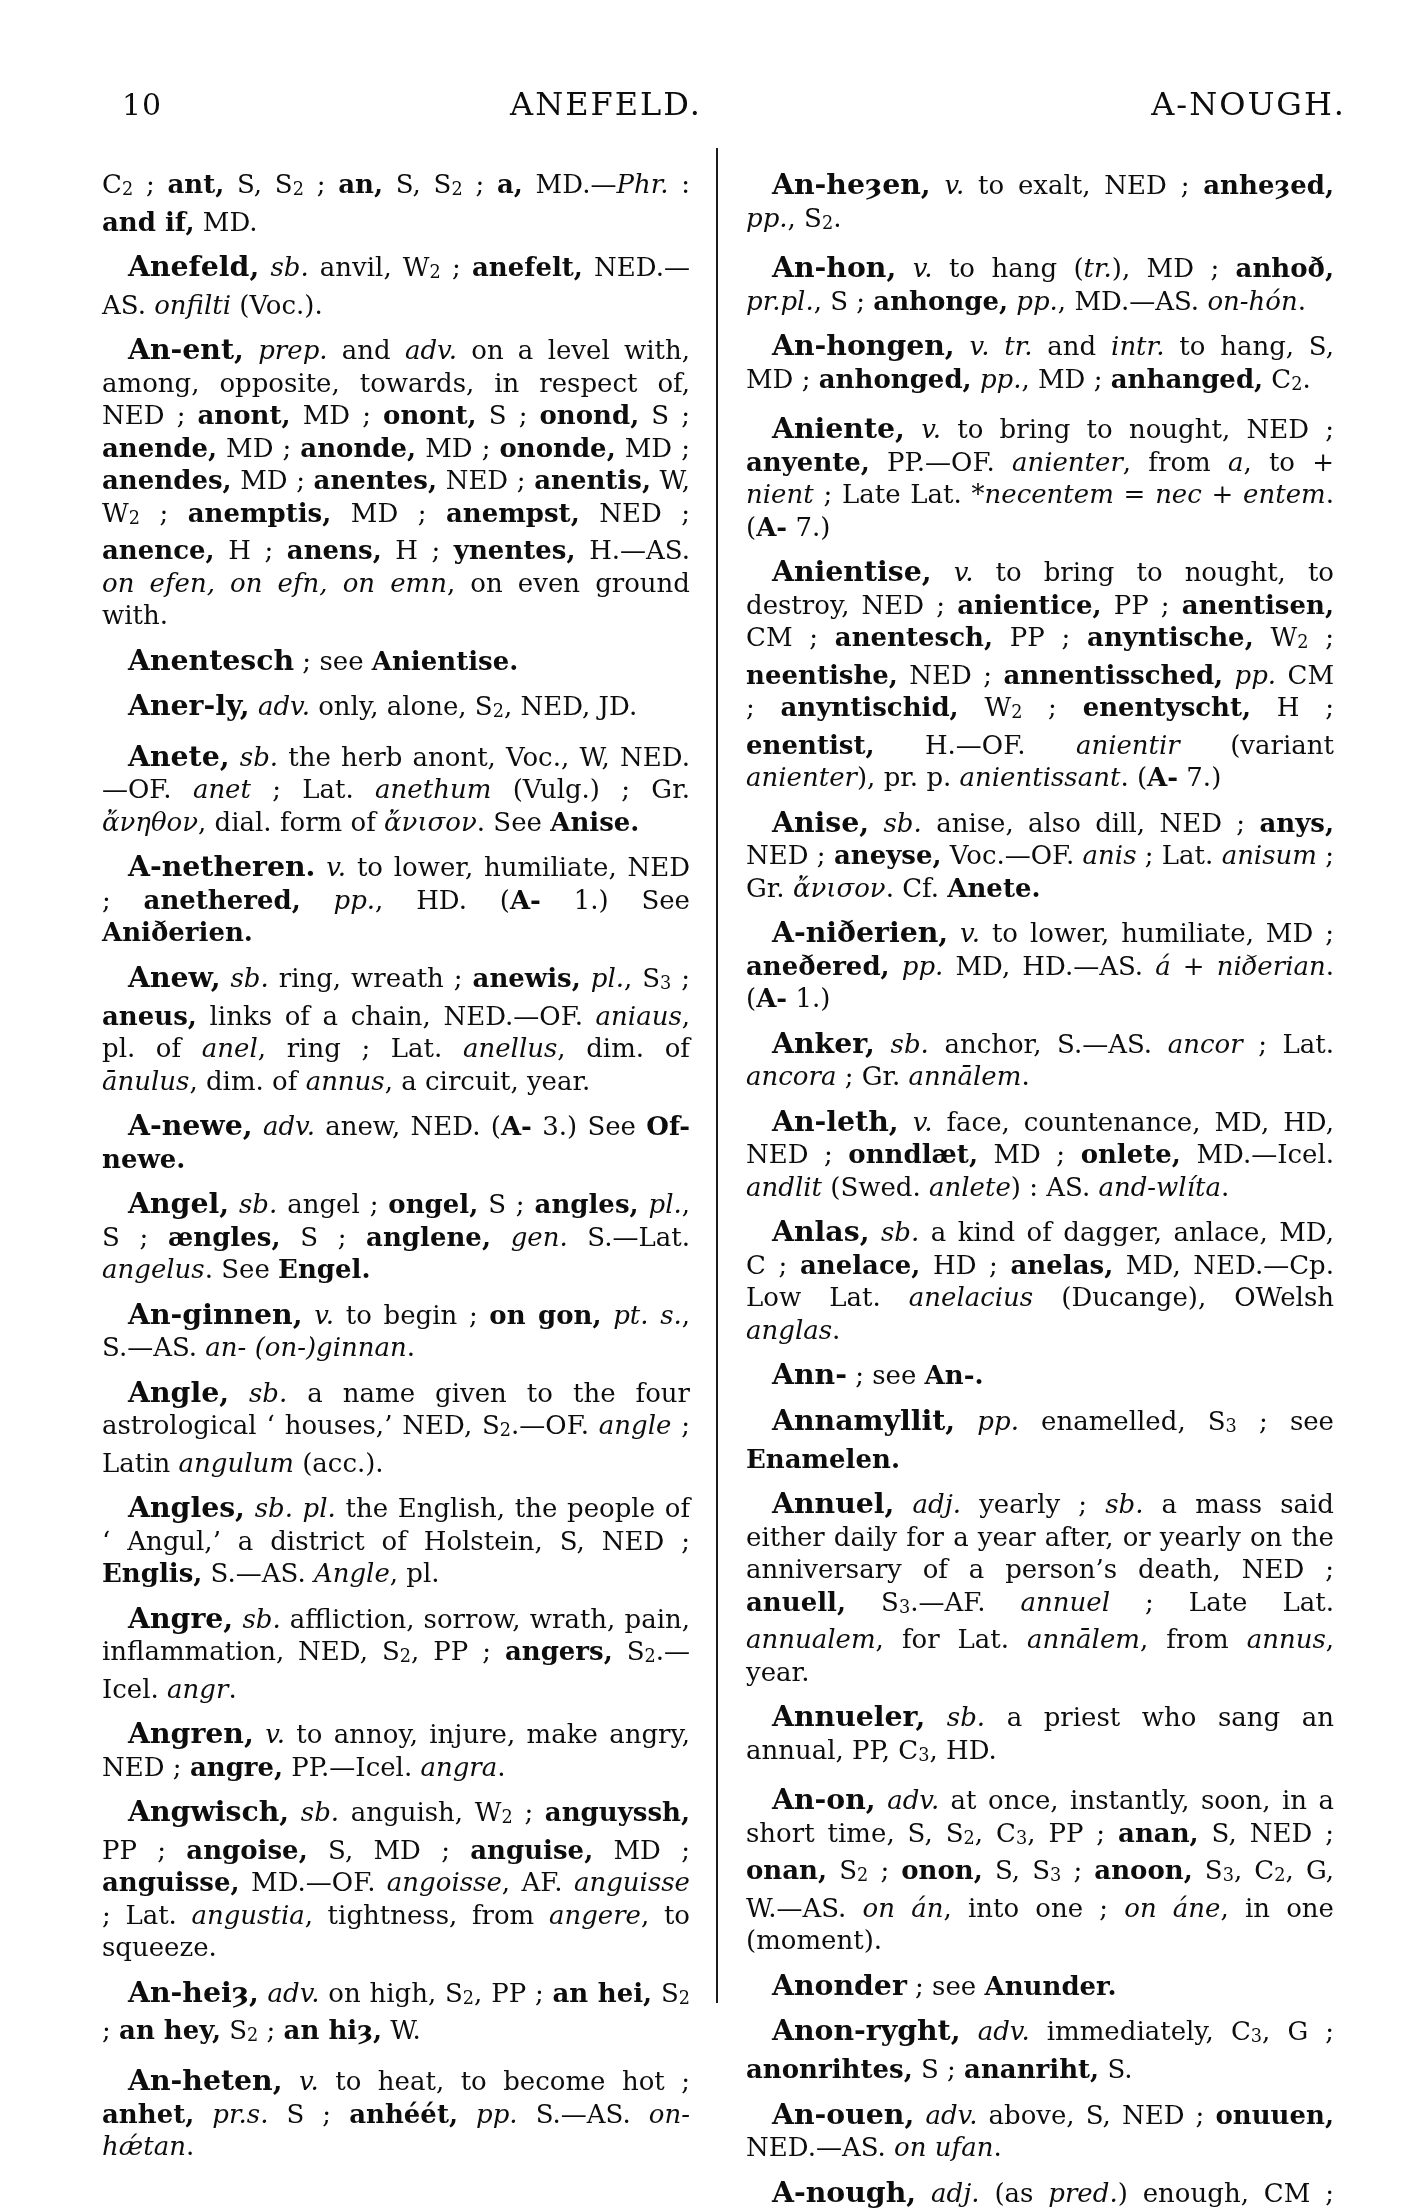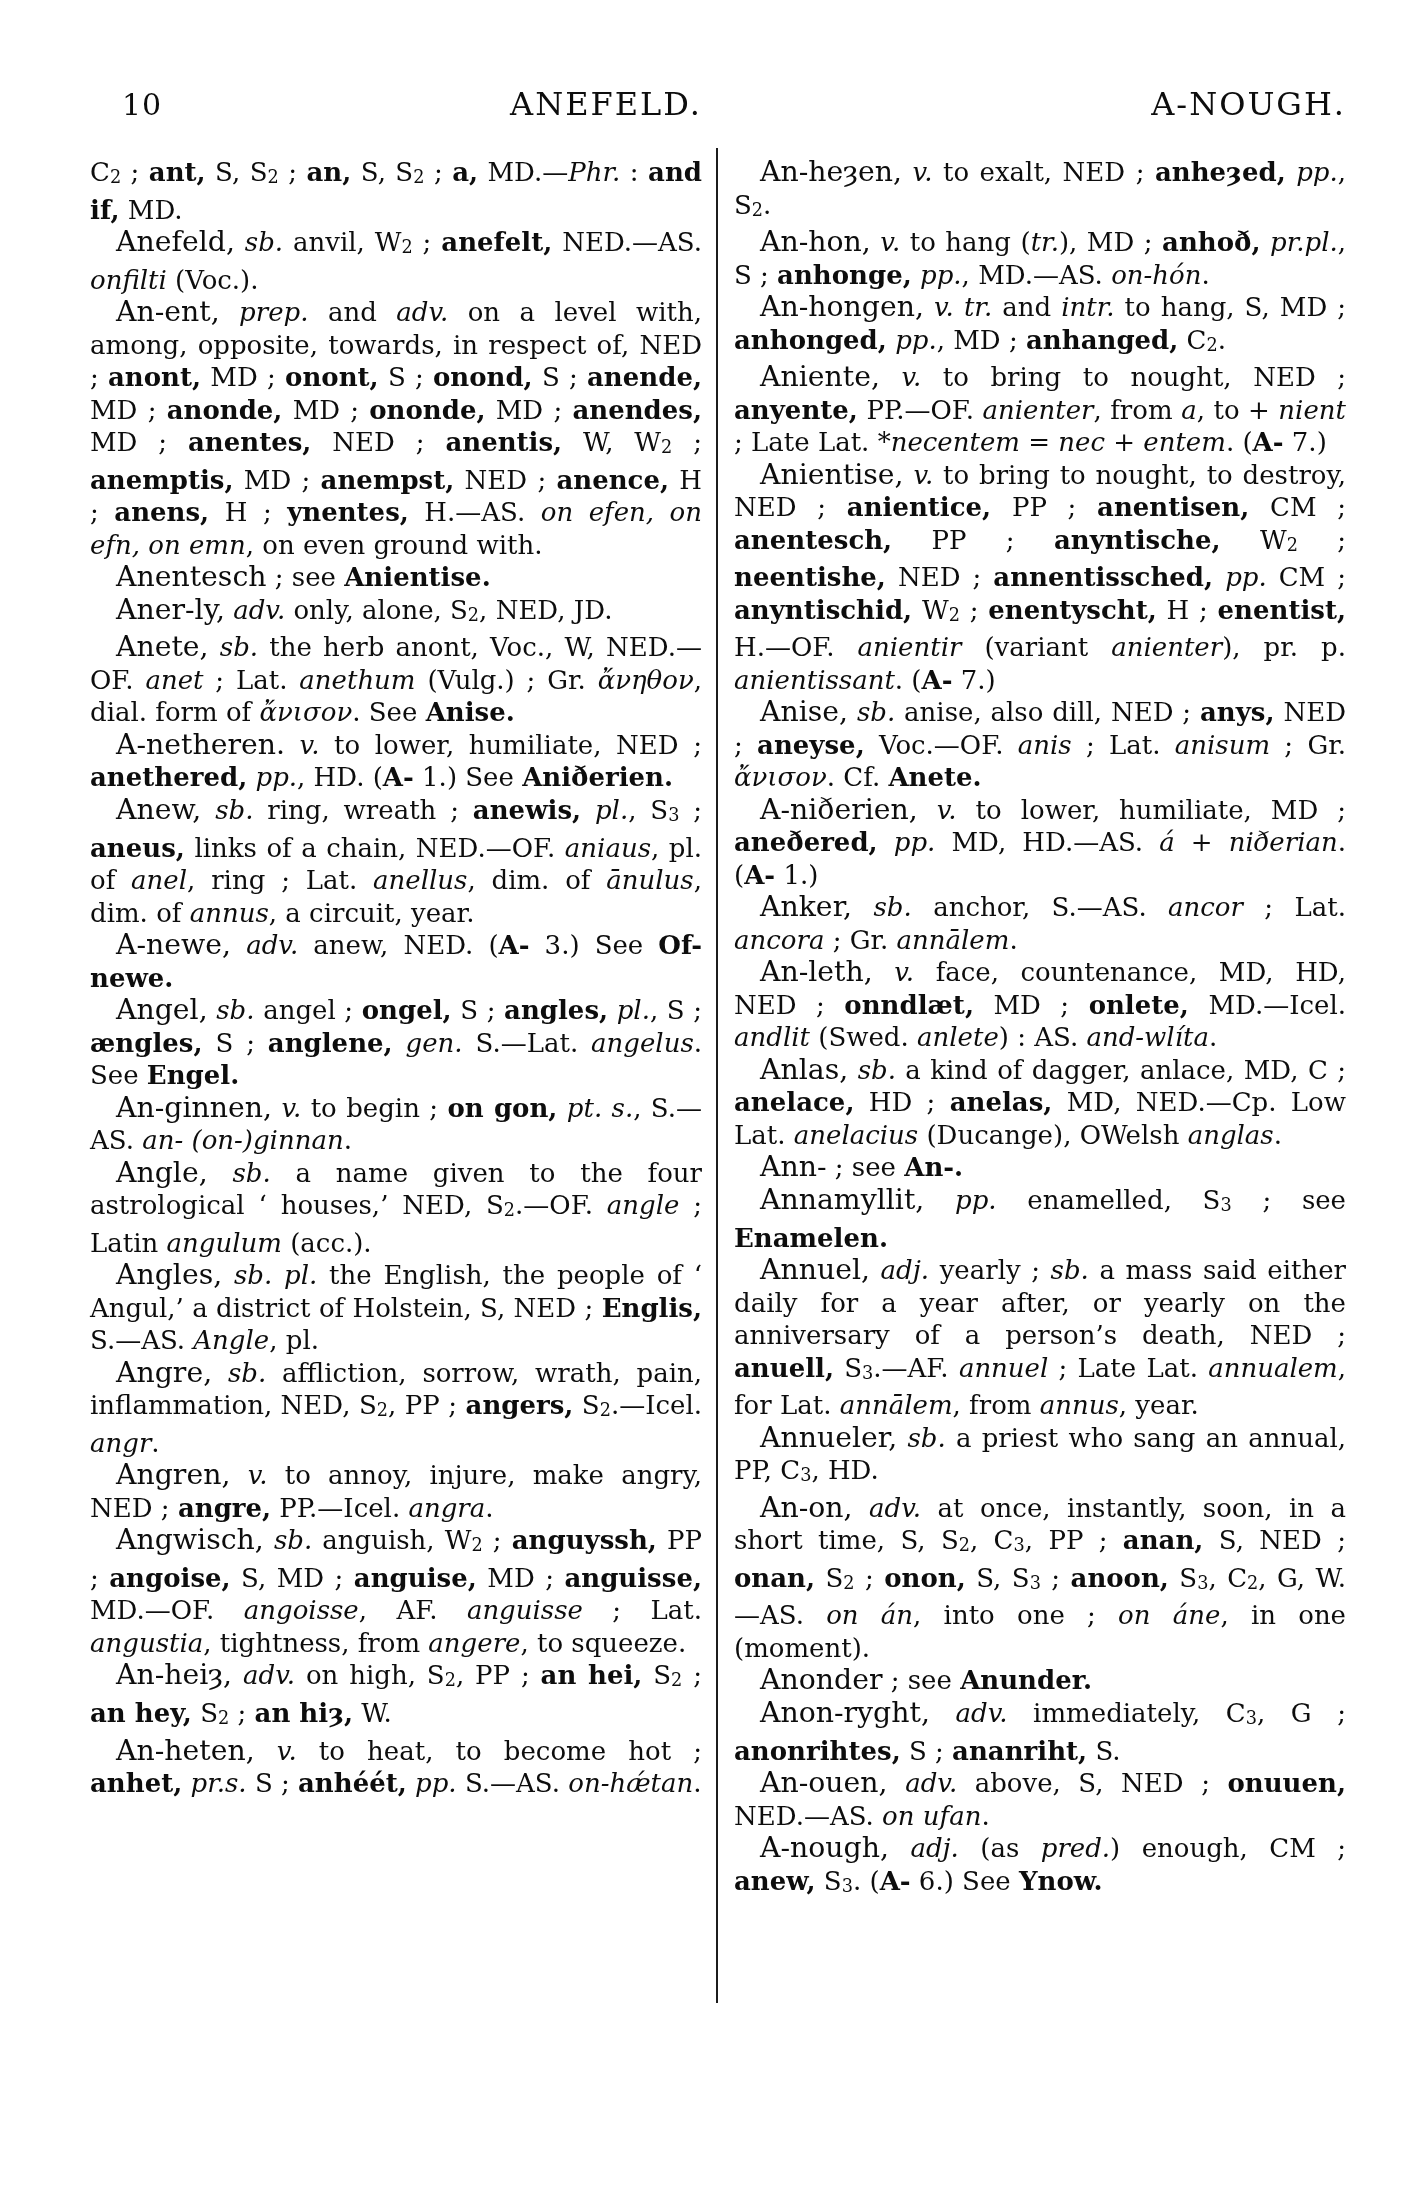--- a/index.html
+++ b/index.html
@@ -30,24 +30,24 @@
   }
 
   .col {
     position:absolute; top:156px; width:612px;
     font-size:26px; line-height:32.5px;
     text-align:justify;
   }
   .col-left  { left:90px; }
   .col-right { left:734px; }
 
-  p.entry { margin:0; padding:0; text-indent:26px; }
+  p.entry { margin:12px; padding:0; text-indent:26px; }
   p.entry.noindent { text-indent:0; }
 
-  .h { font-weight:normal; font-size:1.09em; }
+  .h { font-weight:bold; font-size:1.09em; }
   .b { font-weight:bold; }
   .i { font-style:italic; }
   .sub { font-size:68%; vertical-align:-0.12em; }
 </style>
 </head>
 <body>
 
 <div class="page">
   <div class="page-number">10</div>
   <div class="running-head head-left">ANEFELD.</div>

